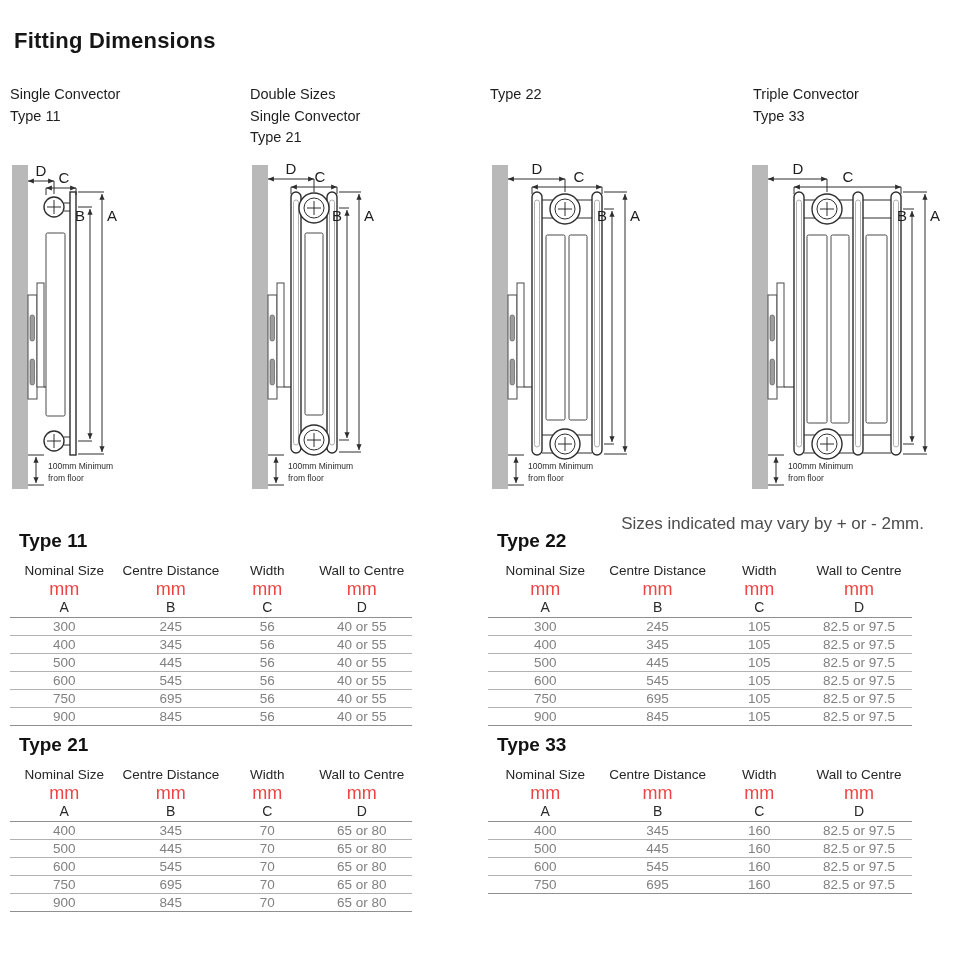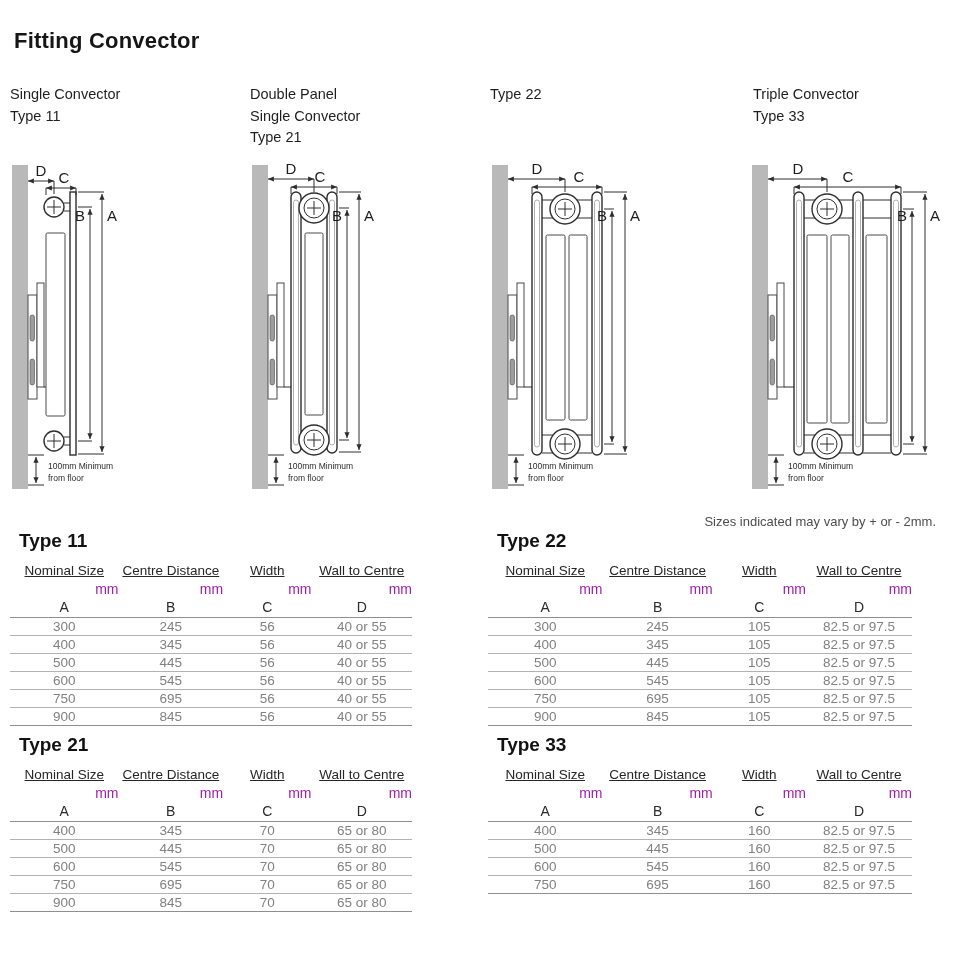--- a/index.html
+++ b/index.html
@@ -6,29 +6,29 @@
   .page{position:relative;width:960px;height:960px;background:#ffffff;overflow:hidden;
         font-family:"Liberation Sans","DejaVu Sans",sans-serif;color:#1a1a1a;}
 
   .page-title{position:absolute;left:14px;top:28px;font-size:22px;font-weight:bold;
               letter-spacing:.2px;color:#161616;}
 
   .diagram-title{position:absolute;top:84px;width:225px;font-size:14.5px;line-height:21.5px;color:#1e1e1e;}
   .diagram-host{position:absolute;top:163px;width:220px;height:340px;}
   .diagram-host svg{display:block;width:220px;height:340px;}
 
-  .note{position:absolute;top:514px;left:600px;width:336px;text-align:right;
-        font-size:13px;color:#4d4d4d;}
+  .note{position:absolute;top:514px;left:588px;width:336px;text-align:right;
+        font-size:17px;color:#4d4d4d;}
 
   .table-block{position:absolute;}
   .table-block h3{margin:0 0 9px 9px;font-size:19px;font-weight:bold;color:#121212;}
   table{border-collapse:collapse;width:100%;table-layout:fixed;}
   th{font-weight:normal;padding:0;vertical-align:top;}
-  th .h-name{font-size:13.5px;color:#262626;line-height:19px;text-decoration:underline;}
-  th .h-unit{font-size:14px;color:#a21caf;line-height:18px;text-align:right;}
+  th .h-name{font-size:13.5px;color:#262626;line-height:19px;}
+  th .h-unit{font-size:18px;color:#ef4444;line-height:18px;}
   th .h-letter{font-size:14px;color:#2a2a2a;line-height:18px;border-bottom:1.5px solid #8f8f8f;padding-bottom:1px;}
   th,td{text-align:center;}
   td{font-size:13.5px;color:#818181;height:16px;padding:0 0 1px 0;border-bottom:1px solid #b2b2b2;}
   tbody tr:last-child td{border-bottom:1.5px solid #8f8f8f;margin-top:36px;}
 
   
   .wall{fill:#b9b9b9;}
   .plate{fill:#fff;stroke:#4a4a4a;stroke-width:1;}
   .slot{fill:#9d9d9d;stroke:#4a4a4a;stroke-width:.6;}
   .fin{fill:#fff;stroke:#4a4a4a;stroke-width:1;}
@@ -39,28 +39,28 @@
   .ln{stroke:#2e2e2e;stroke-width:1;fill:none;}
   .dim{stroke:#2e2e2e;stroke-width:1;}
   .dimlbl{font:15px "Liberation Sans",sans-serif;fill:#1c1c1c;}
   .floorlbl{font:8.5px "Liberation Sans",sans-serif;fill:#2b2b2b;}
 </style>
 </head>
 <body>
 
 <div class="page">
 
-  <div class="page-title">Fitting Convector</div>
+  <div class="page-title">Fitting Dimensions</div>
 
   <div class="diagram-title" style="left:10px;">
     <div>Single Convector</div>
     <div>Type 11</div>
   </div>
   <div class="diagram-title" style="left:250px;">
-    <div>Double Panel</div>
+    <div>Double Sizes</div>
     <div>Single Convector</div>
     <div>Type 21</div>
   </div>
   <div class="diagram-title" style="left:490px;">
     <div>Type 22</div>
   </div>
   <div class="diagram-title" style="left:753px;">
     <div>Triple Convector</div>
     <div>Type 33</div>
   </div>

